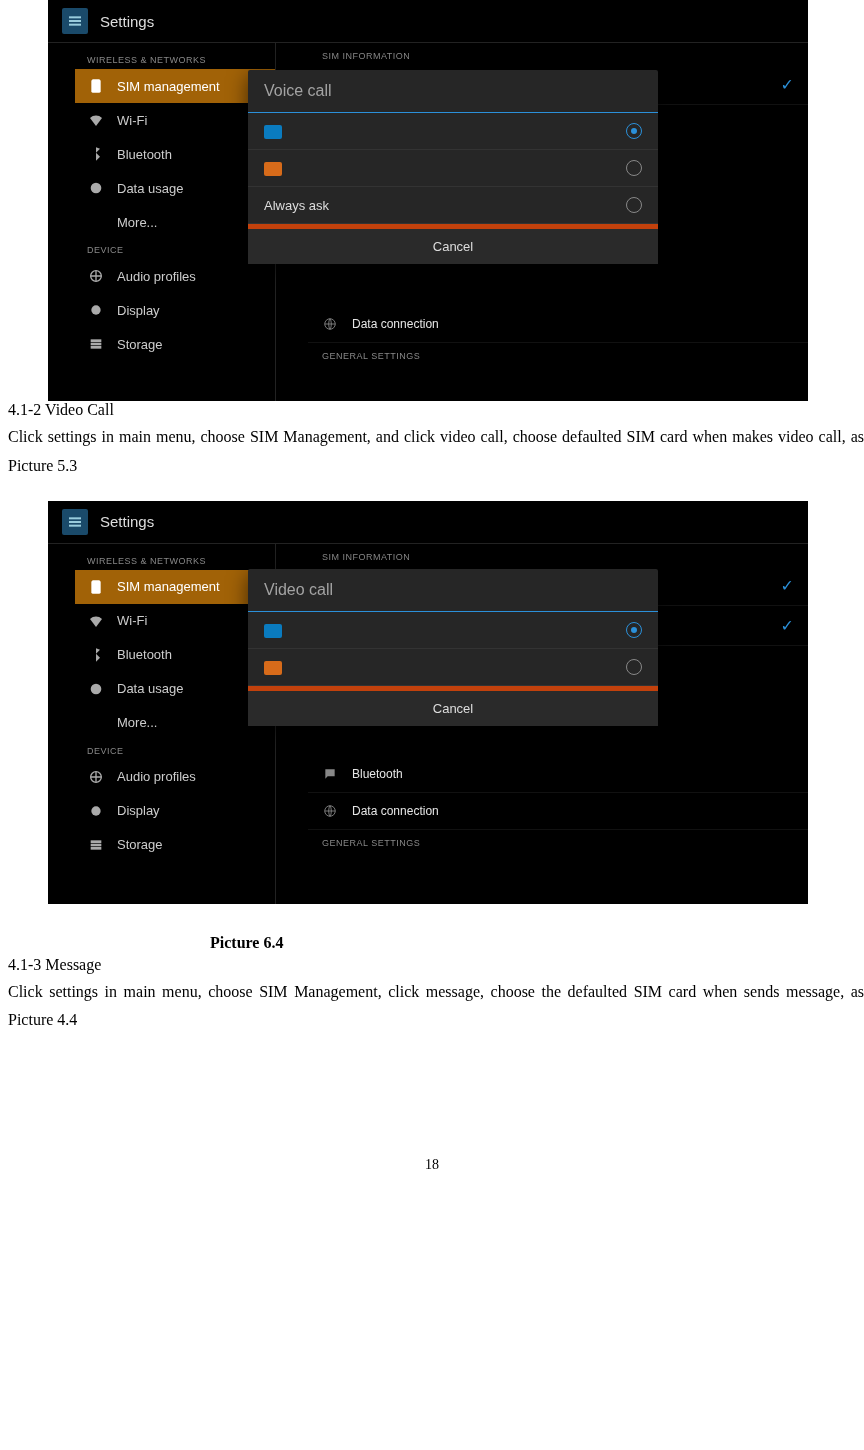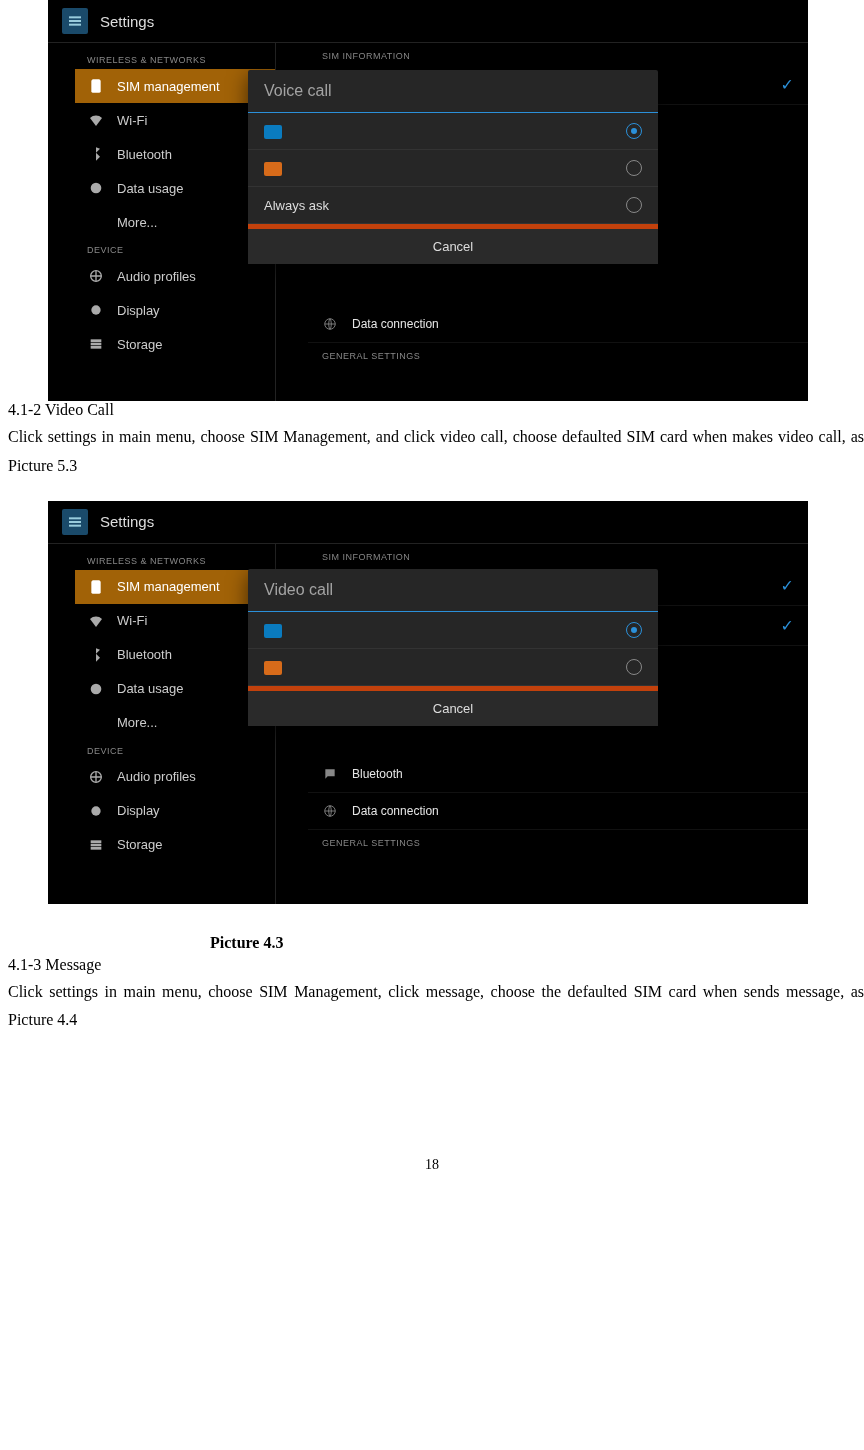--- a/index.html
+++ b/index.html
@@ -370,18 +370,18 @@
         <span class="radio on"></span>
       </div>
       <div class="dlg-row">
         <span class="sim-chip sim-orange"></span>
         <span class="radio"></span>
       </div>
       <div class="dlg-cancel">Cancel</div>
     </div>
   </div>
 
-  <div class="caption">Picture 4.3</div>
+  <div class="caption">Picture 6.4</div>
   <div class="section-title">4.1-3 Message</div>
   <div class="para">Click settings in main menu, choose SIM Management, click message, choose the defaulted SIM card when sends message, as Picture 4.4</div>
 
   <div class="page-num">18</div>
 </div>
 
 </body></html>

